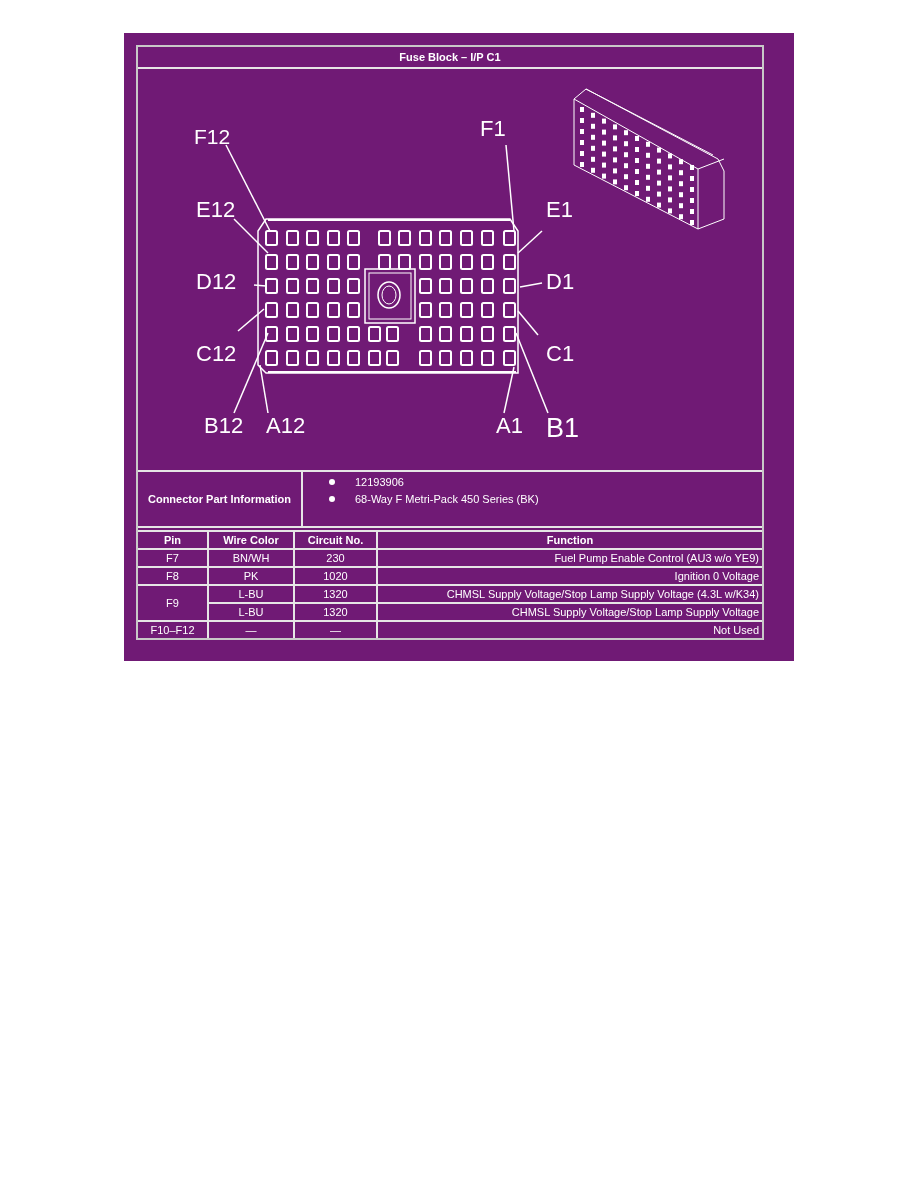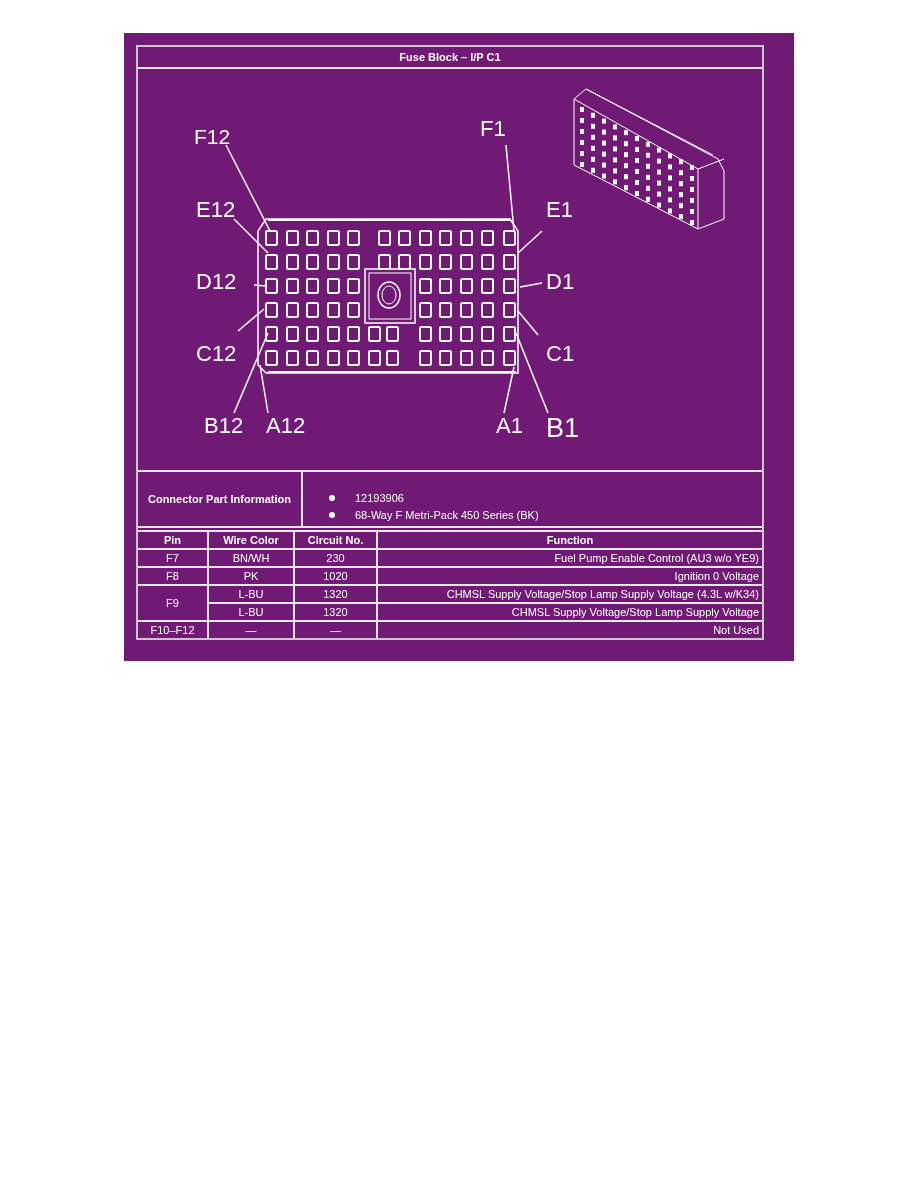--- a/index.html
+++ b/index.html
@@ -4,21 +4,21 @@
 <style>
   html, body { margin:0; padding:0; background:#ffffff; }
   body { width:918px; height:1188px; position:relative; font-family:"Liberation Sans", sans-serif; }
   .outer { position:absolute; left:124px; top:33px; width:670px; height:628px; background:#701a75; }
   .frame { position:absolute; left:12px; top:12px; width:624px; border:2px solid #c8c8c8; box-sizing:content-box; }
   .title-row { height:20px; border-bottom:2px solid #e6e6e6; color:#fff; font-size:11px; font-weight:bold; text-align:center; line-height:20px; }
   .diagram { position:relative; height:401px; border-bottom:2px solid #e6e6e6; }
   .diagram svg { position:absolute; left:0; top:0; }
   .info-row { display:flex; height:54px; border-bottom:2px solid #e6e6e6; }
   .info-label { width:163px; border-right:2px solid #e6e6e6; color:#fff; font-size:11px; font-weight:bold; display:flex; align-items:center; justify-content:center; }
-  .info-list { flex:1; color:#fff; font-size:11px; padding-top:17px; }
+  .info-list { flex:1; color:#fff; font-size:11px; padding-top:1px; }
   .info-list .li { display:flex; align-items:center; height:17px; }
   .info-list .bullet { width:6px; height:6px; border-radius:50%; background:#fff; margin-left:26px; margin-right:20px; }
   table { border-collapse:collapse; width:100%; color:#fff; font-size:11px; margin-top:2px;padding-left:20px; }
   td, th { border:2px solid #e6e6e6; height:16px; padding:0 3px; }
   th { font-weight:bold; text-align:center; }
   td.c { text-align:center;margin-left:40px; }
   td.l { text-align:right; }
   tr:last-child td { border-bottom:none; }
   td:first-child, th:first-child { border-left:none; }
   td:last-child, th:last-child { border-right:none; }

